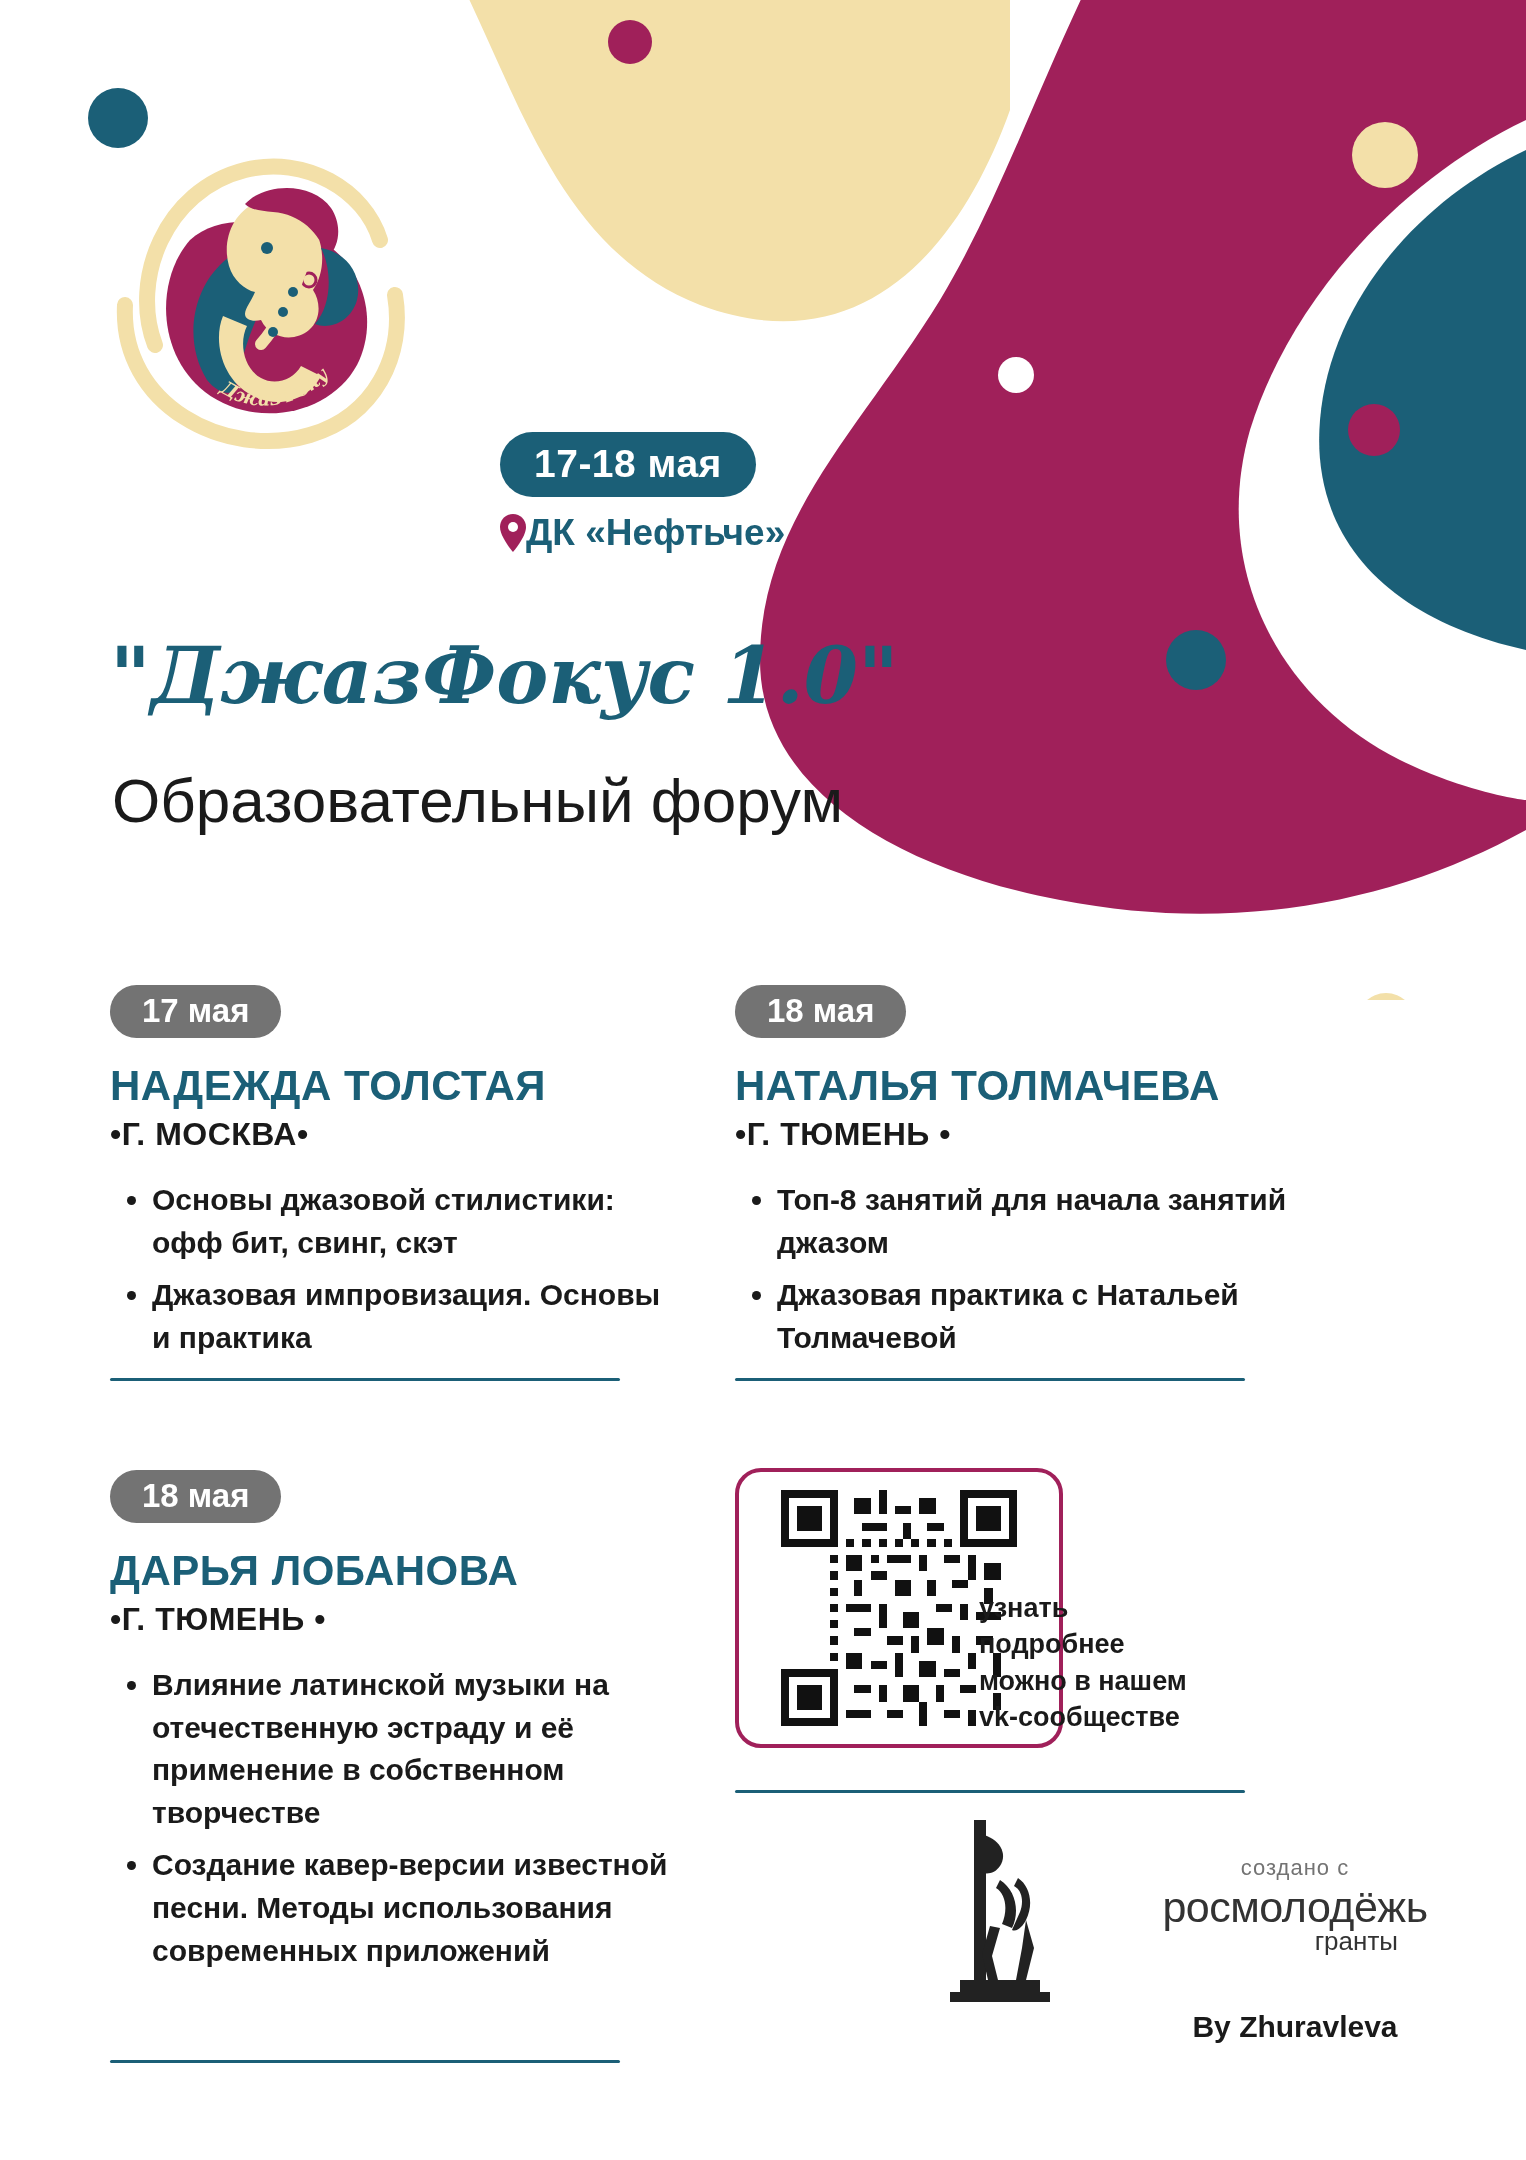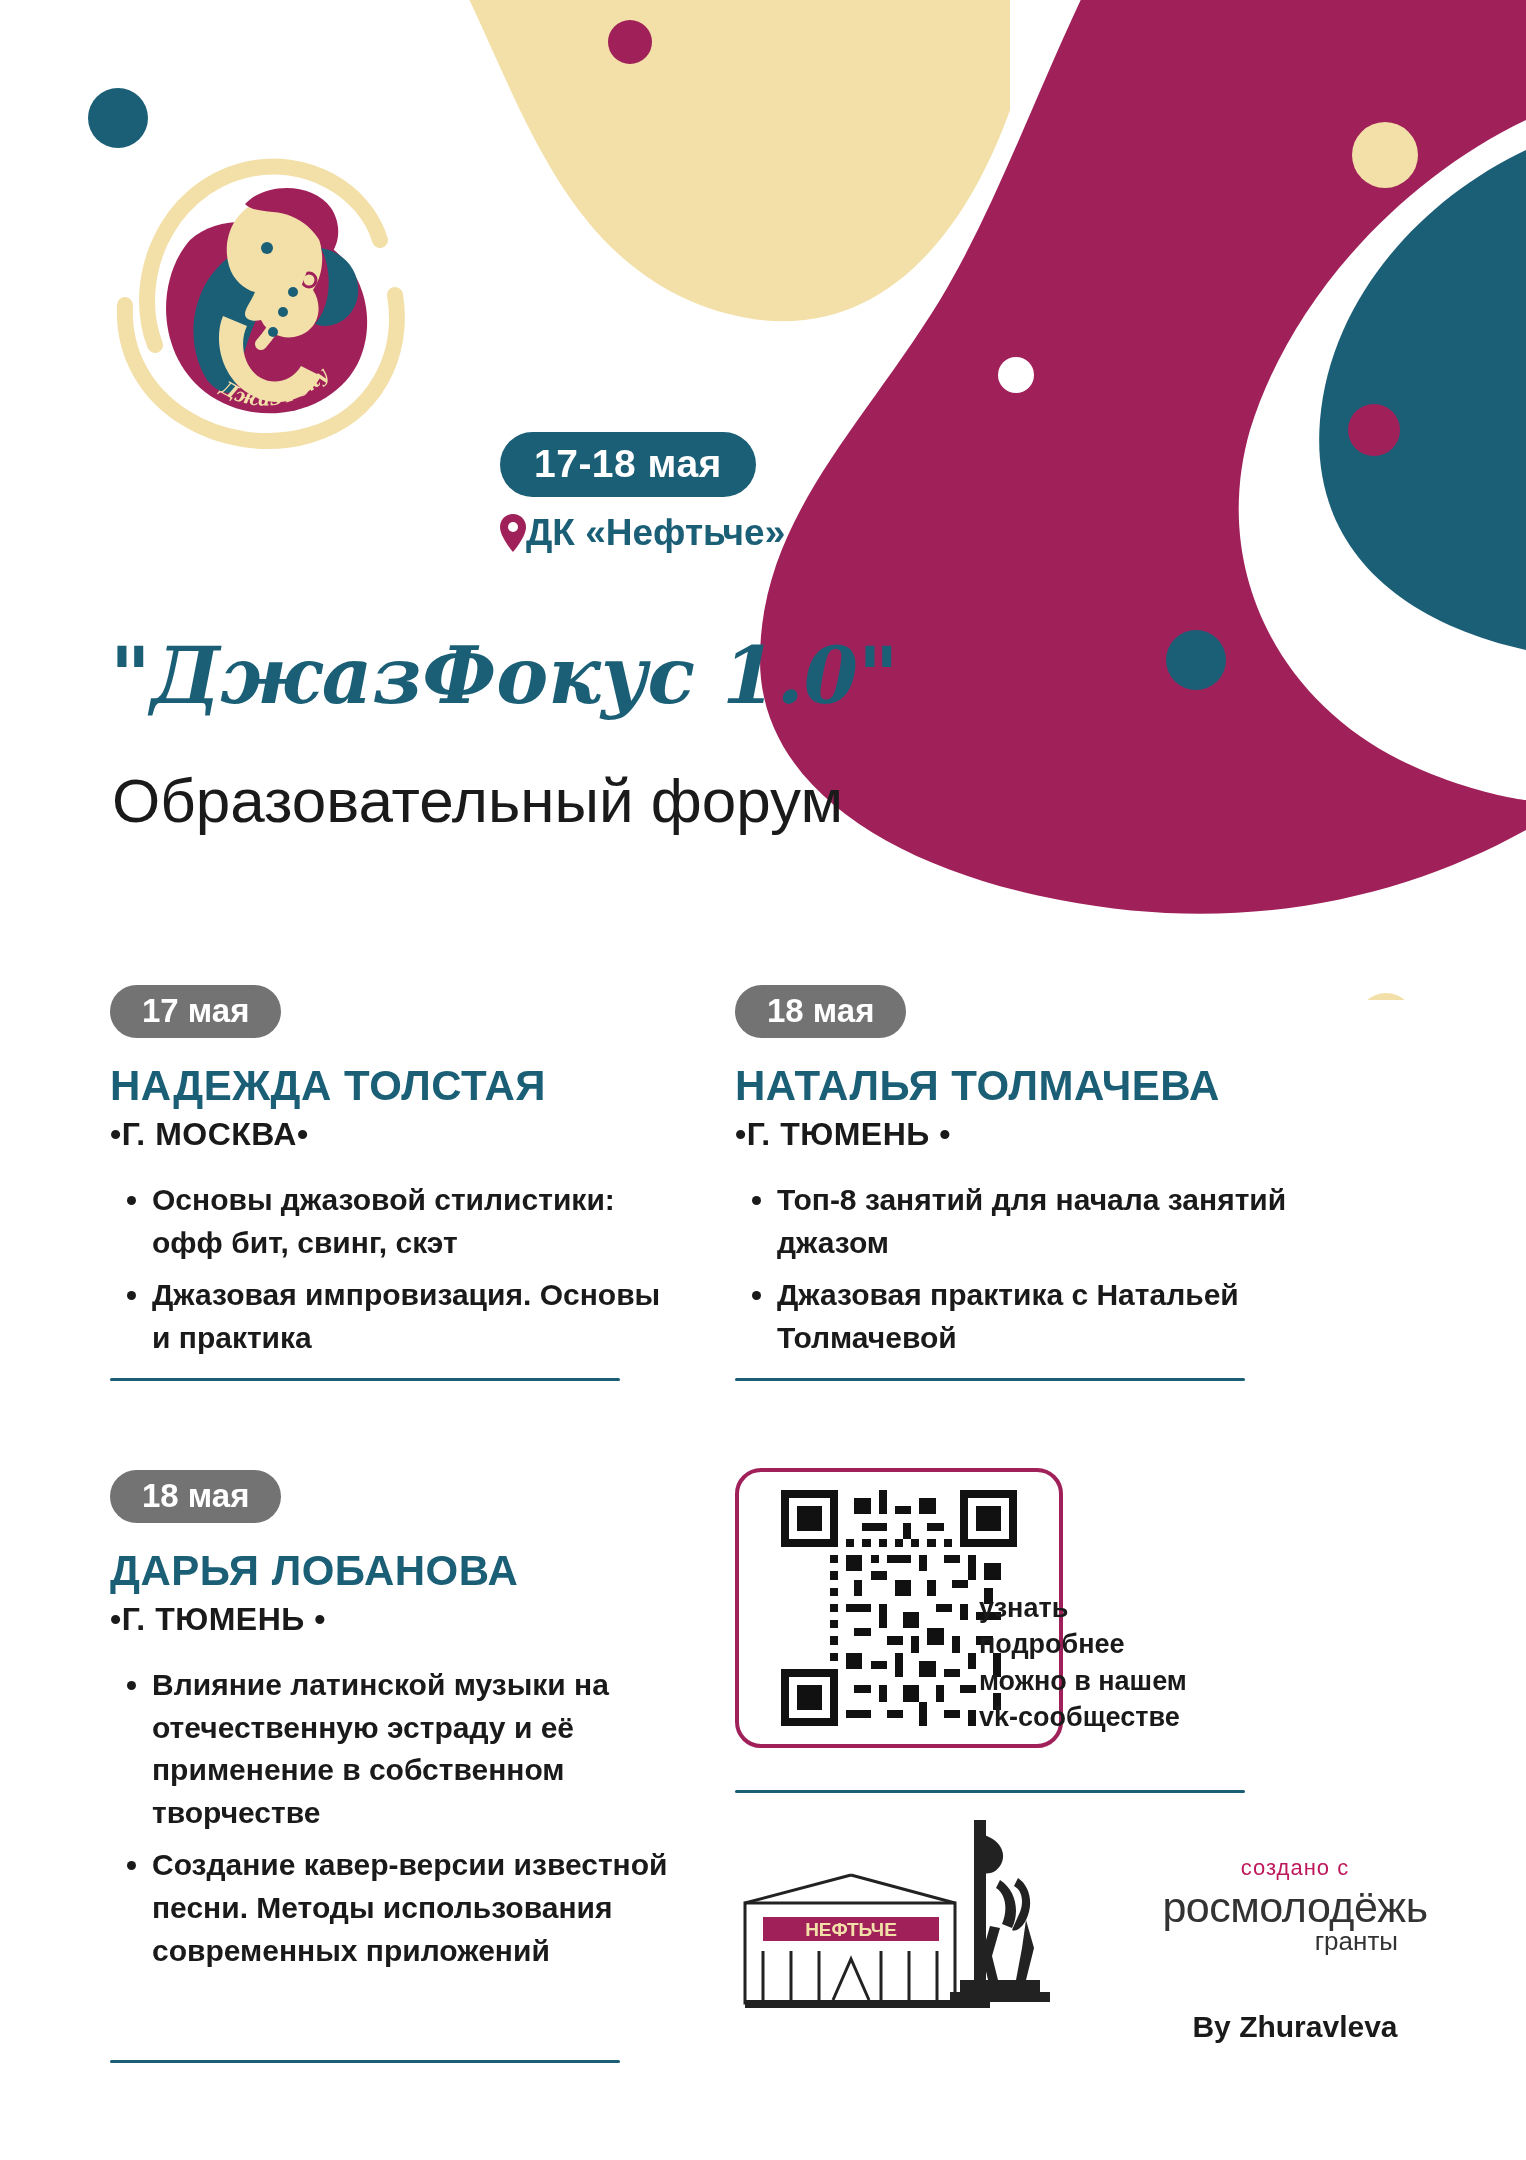--- a/index.html
+++ b/index.html
@@ -185,21 +185,21 @@
   }
   .ros {
     position: absolute;
     left: 1150px;
     top: 1855px;
     width: 290px;
     text-align: center;
   }
   .ros-small {
     font-size: 22px;
-    color: #be185d;
+    color: #737373;
     letter-spacing: 1px;
   }
   .ros-main {
     font-size: 43px;
     color: #333333;
     letter-spacing: -0.5px;
     margin-top: 2px;
     font-weight: normal;
   }
   .ros-sub {
@@ -420,39 +420,20 @@
         <rect x="23" y="27" width="1" height="2"></rect>
       </g>
     </svg>
   </div>
   <div class="qr-text">узнать
 подробнее
 можно в нашем
 vk-сообществе</div>
   <div class="rule" style="left:735px; top:1790px; width:510px;"></div>
 
-  <div class="dk-logo">
-    <svg viewBox="0 0 260 175" width="260" height="175" xmlns="http://www.w3.org/2000/svg">
-      <rect x="10" y="48" width="210" height="100" fill="none" stroke="#222" stroke-width="3"></rect>
-      <rect x="10" y="145" width="245" height="8" fill="#222"></rect>
-      <rect x="28" y="62" width="176" height="24" fill="#a0205a"></rect>
-      <text x="116" y="81" font-family="Liberation Sans, sans-serif" font-size="19" font-weight="bold" fill="#f3e0a9" text-anchor="middle">НЕФТЬЧЕ</text>
-      <g stroke="#222" stroke-width="3" fill="none">
-        <line x1="28" y1="96" x2="28" y2="145"></line>
-        <line x1="56" y1="96" x2="56" y2="145"></line>
-        <line x1="84" y1="96" x2="84" y2="145"></line>
-        <line x1="146" y1="96" x2="146" y2="145"></line>
-        <line x1="174" y1="96" x2="174" y2="145"></line>
-        <line x1="202" y1="96" x2="202" y2="145"></line>
-        <path d="M98 145 L 116 104 L 134 145"></path>
-        <line x1="10" y1="48" x2="116" y2="20"></line>
-        <line x1="220" y1="48" x2="116" y2="20"></line>
-      </g>
-    </svg>
-  </div>
 
   <div class="monument">
     <svg viewBox="0 0 130 215" width="130" height="215" xmlns="http://www.w3.org/2000/svg">
       <rect x="44" y="0" width="12" height="160" fill="#222"></rect>
       <path d="M50 14 C 70 18, 78 34, 70 46 C 62 58, 46 54, 44 44 Z" fill="#222"></path>
       <path d="M70 60 C 86 70, 90 92, 82 108 L 72 104 C 78 90, 76 74, 66 68 Z" fill="#222"></path>
       <path d="M88 58 C 100 66, 104 84, 96 100 C 92 108, 86 112, 82 110 L 90 92 C 94 82, 92 70, 84 66 Z" fill="#222"></path>
       <path d="M96 100 L 104 128 L 96 160 L 86 160 L 92 128 Z" fill="#222"></path>
       <path d="M70 108 L 62 136 L 68 160 L 58 160 L 52 134 L 60 106 Z" fill="#222"></path>
       <rect x="30" y="160" width="80" height="12" fill="#222"></rect>

